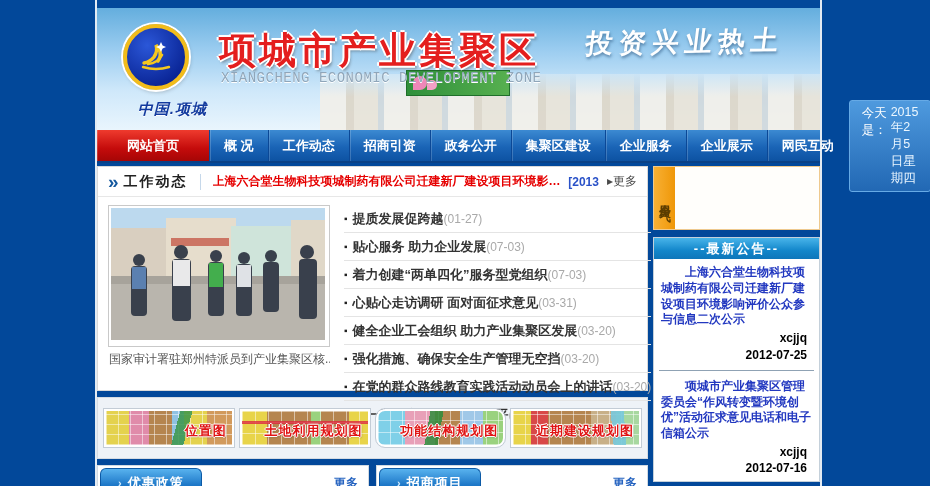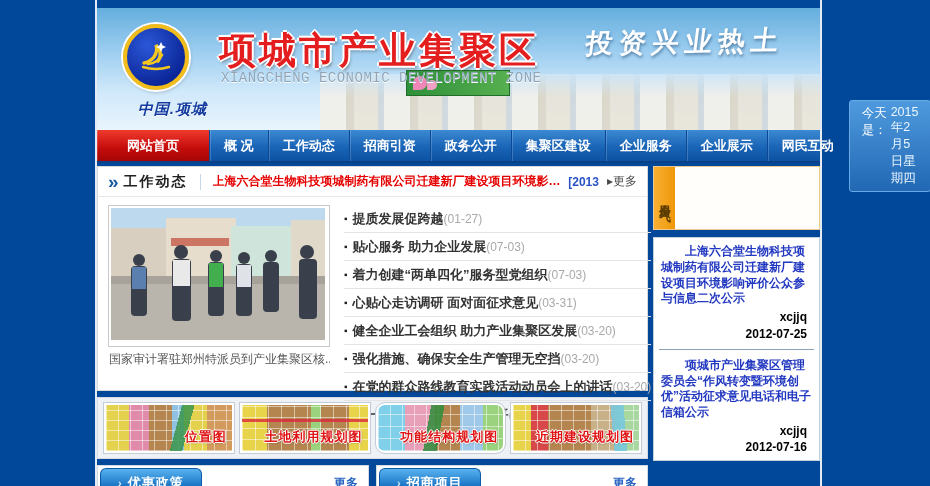--- a/index.html
+++ b/index.html
@@ -68,21 +68,21 @@
   .photo-frame { border: 1px solid #c9c9c9; background: #fff; padding: 2px; cursor: pointer; }
   .caption { font-size: 12px; color: #555; padding: 4px 1px 0; white-space: nowrap; overflow: hidden; }
   .news-list { flex: 1; margin-left: 14px; }
   .news-item { border-bottom: 1px solid #e4e4e4; padding: 5px 0 4px; font-size: 13px; font-weight: bold; color: #333;
     white-space: nowrap; overflow: hidden; cursor: pointer; }
   .news-item:last-child { border-bottom: none; }
   .bullet { color: #222; margin-right: 5px; font-size: 10px; vertical-align: 1px; }
   .ndate { color: #a9a9a9; font-weight: normal; font-size: 12px; }
 
   
-  .maps { margin-top: 6px; height: 62px; background: #eef2f7; border: 1px solid #d5dbe3; padding: 5px 6px;
+  .maps { margin-top: 6px; height: 62px; background: #eef2f7; border: 1px solid #d5dbe3; padding: 11px 6px;
     display: flex; gap: 6px; }
   .map-tile { flex: 1; position: relative; border: 2px solid #fff; outline: 1px solid #c3ccd6; cursor: pointer; overflow: hidden; }
   .map-label { position: absolute; right: 5px; bottom: 5px; color: #e01414; font-size: 13px; font-weight: bold;
     letter-spacing: 1px; white-space: nowrap;
     text-shadow: -1px 0 0 #fff, 1px 0 0 #fff, 0 -1px 0 #fff, 0 1px 0 #fff, 1px 1px 2px rgba(0,0,0,.3); }
   .m1 { background:
       linear-gradient(105deg, transparent 55%, rgba(58,150,74,.85) 55%, rgba(58,150,74,.85) 64%, transparent 64%),
       repeating-linear-gradient(0deg, rgba(255,255,255,.5) 0 1px, transparent 1px 10px),
       repeating-linear-gradient(90deg, rgba(255,255,255,.5) 0 1px, transparent 1px 12px),
       linear-gradient(90deg, #e4d24e 0 18%, #e08baa 18% 34%, #b5854f 34% 52%, #8fc2e2 52% 62%, #e4d24e 62% 80%, #d29a5c 80%); }
@@ -263,20 +263,21 @@
     </div>
 
     <div class="right-col">
 
       <div class="weather-box">
         <div class="weather-tab">今日天气</div>
         <div class="weather-body"></div>
       </div>
 
       <div class="announce-box">
+        <div class="announce-head">--最新公告--</div>
         <div class="announce-item">上海六合堂生物科技项城制药有限公司迁建新厂建设项目环境影响评价公众参与信息二次公示</div>
         <div class="announce-meta">
           <div>xcjjq</div>
           <div>2012-07-25</div>
         </div>
         <div class="announce-sep"></div>
         <div class="announce-item">项城市产业集聚区管理委员会“作风转变暨环境创优”活动征求意见电话和电子信箱公示</div>
         <div class="announce-meta">
           <div>xcjjq</div>
           <div>2012-07-16</div>

